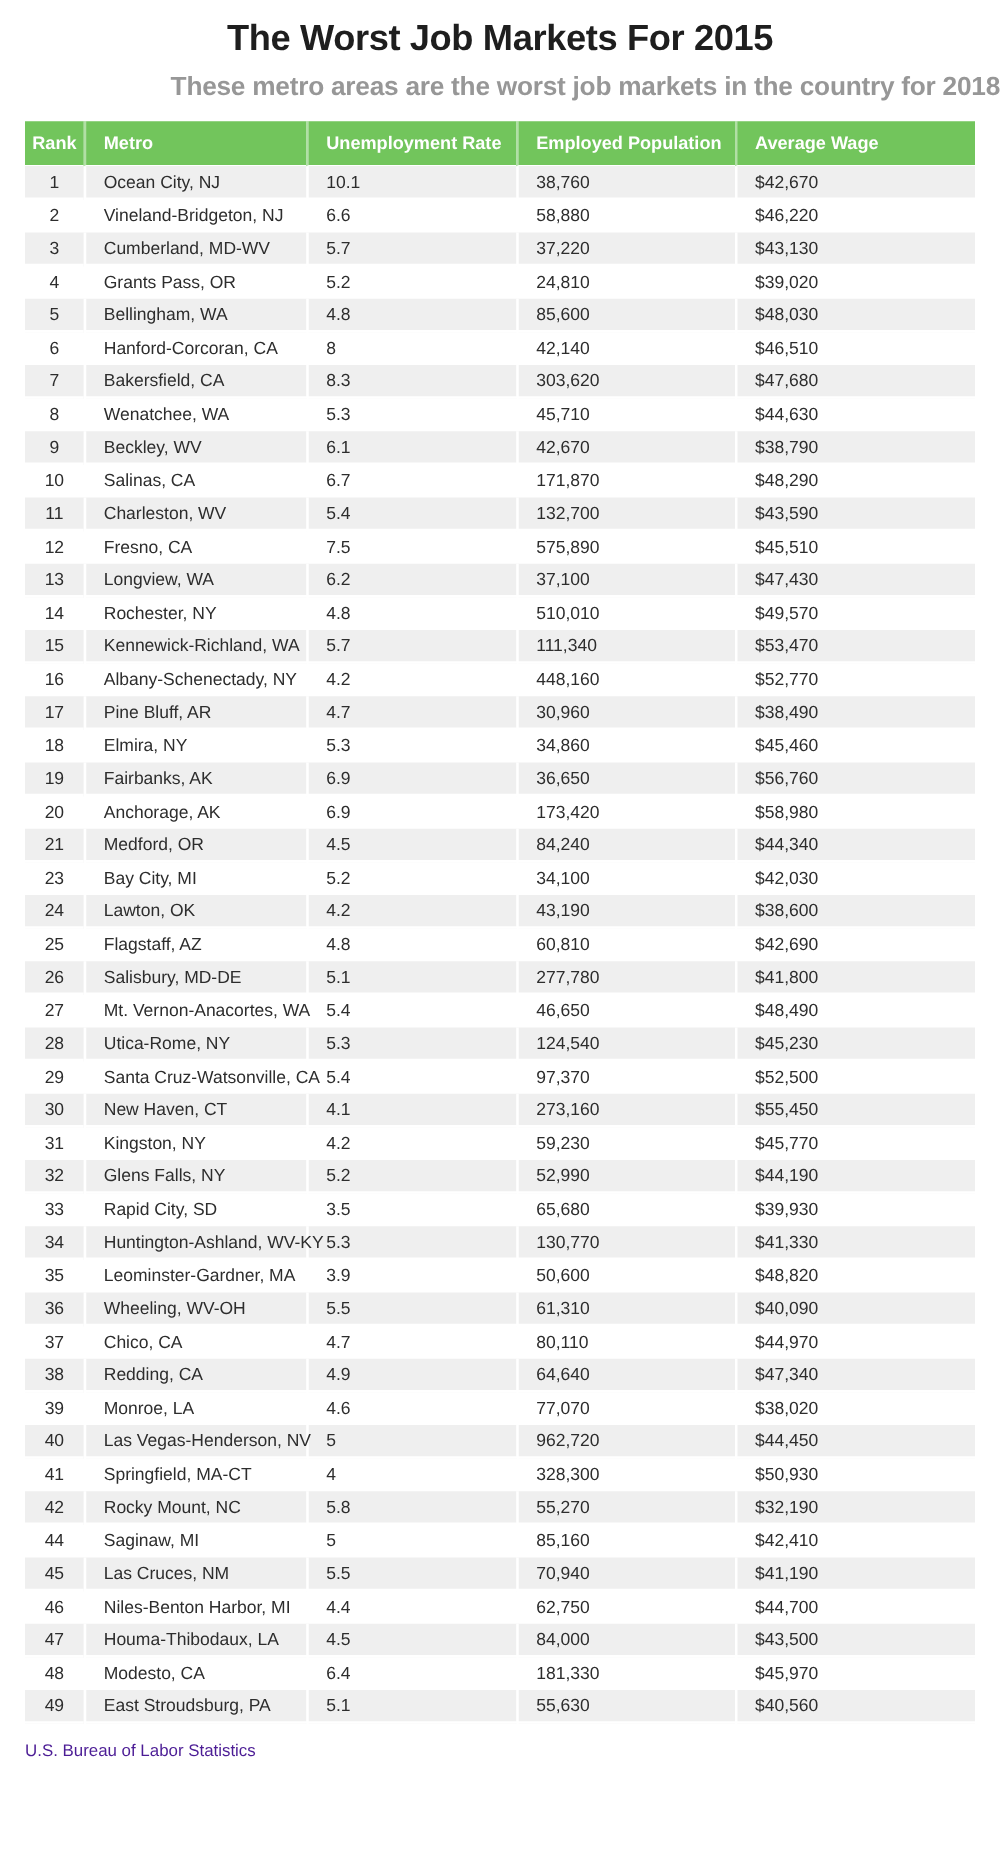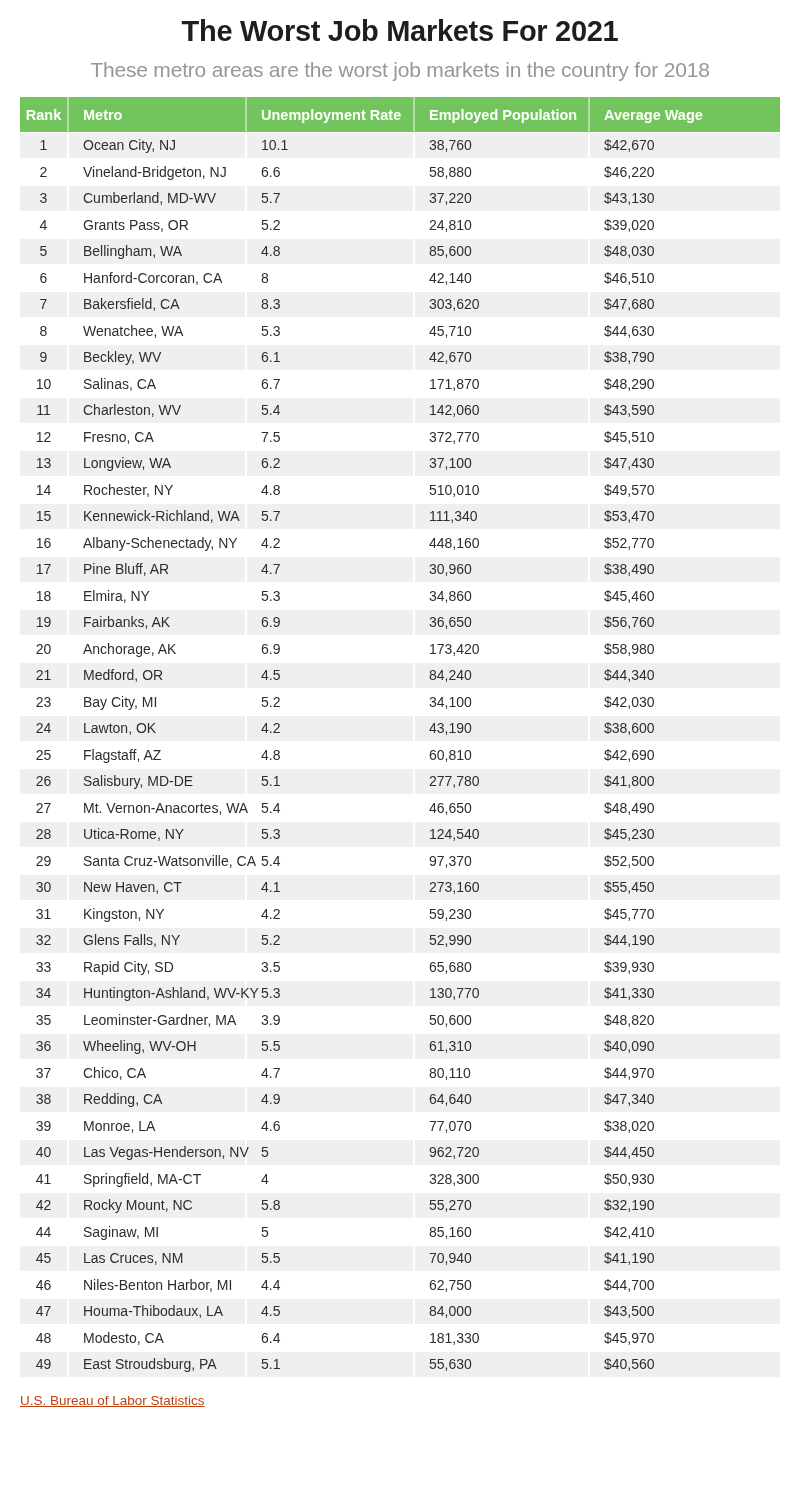--- a/index.html
+++ b/index.html
@@ -19,24 +19,24 @@
     margin: 14px 0 0 0;
     text-align: center;
     font-size: 29px;
     line-height: 34px;
     font-weight: 700;
     letter-spacing: -0.3px;
     color: var(--title-color, #1e1e1e);
   }
   .subtitle {
     margin: 9px 0 0 0;
-    text-align: center;
+    text-align: right;
     font-size: 21px;
     line-height: 26px;
-    font-weight: 400;
+    font-weight: 700;
     letter-spacing: -0.2px;
     color: var(--subtitle-color, #979797);
   }
   .table-wrap {
     margin: 14px 20px 0 20px;
   }
   table {
     width: 760px;
     border-collapse: separate;
     border-spacing: 0;
@@ -80,29 +80,28 @@
   tbody td + td {
     border-left: 2px solid #ffffff;
   }
   tbody tr:nth-child(odd) td {
     background: var(--row-alt-bg, #efefef);
   }
   .source {
     margin: 14px 0 0 20px;
     font-size: 13.5px;
     line-height: 16px;
-    color: #c2410c;
-    text-decoration: underline;
+    color: #4c1d95;
   }
 </style>
 </head>
 <body>
 
 <div class="page">
-  <h1 class="title">The Worst Job Markets For 2021</h1>
+  <h1 class="title">The Worst Job Markets For 2015</h1>
   <div class="subtitle">These metro areas are the worst job markets in the country for 2018</div>
 
   <div class="table-wrap">
     <table>
       <colgroup>
         <col style="width:47px">
         <col style="width:178px">
         <col style="width:168px">
         <col style="width:175px">
         <col style="width:192px">
@@ -184,28 +183,28 @@
             <td>10</td>
             <td>Salinas, CA</td>
             <td>6.7</td>
             <td>171,870</td>
             <td>$48,290</td>
           </tr>
           <tr>
             <td>11</td>
             <td>Charleston, WV</td>
             <td>5.4</td>
-            <td>142,060</td>
+            <td>132,700</td>
             <td>$43,590</td>
           </tr>
           <tr>
             <td>12</td>
             <td>Fresno, CA</td>
             <td>7.5</td>
-            <td>372,770</td>
+            <td>575,890</td>
             <td>$45,510</td>
           </tr>
           <tr>
             <td>13</td>
             <td>Longview, WA</td>
             <td>6.2</td>
             <td>37,100</td>
             <td>$47,430</td>
           </tr>
           <tr>

